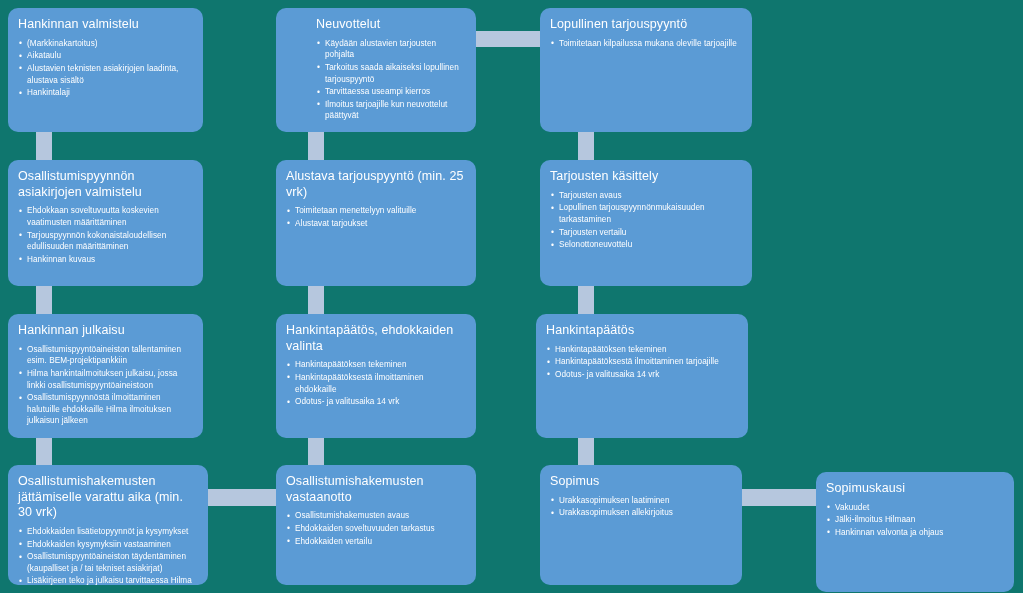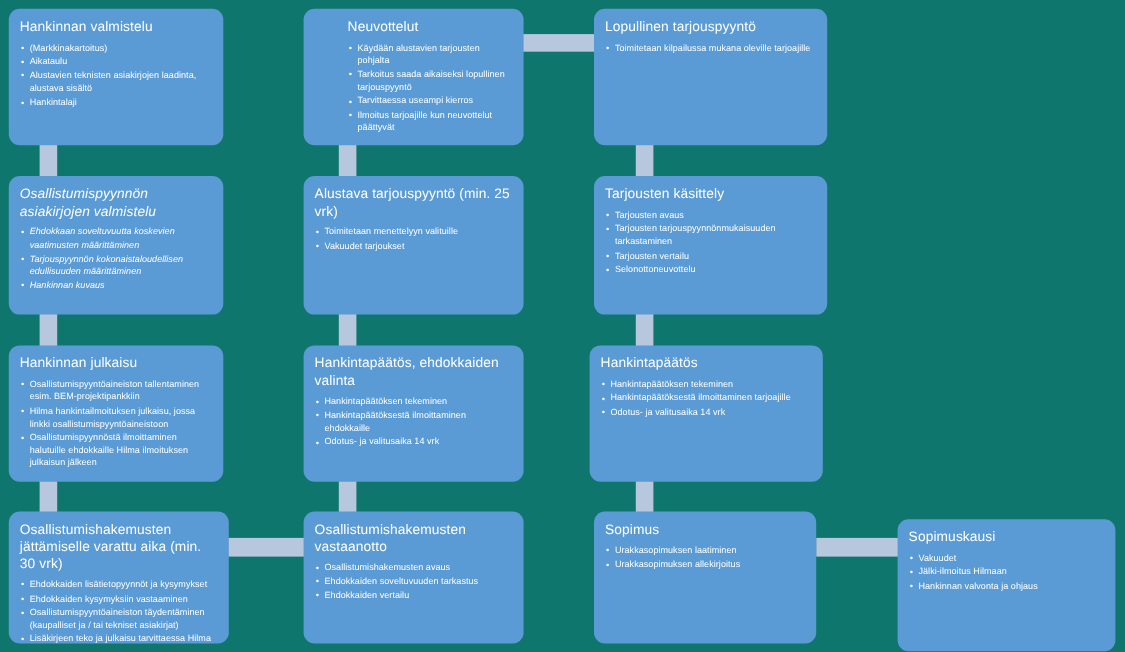--- a/index.html
+++ b/index.html
@@ -111,42 +111,42 @@
     </ul>
   </div>
 
   <div class="node" style="left:540px; top:8px; width:212px; height:124px;">
     <div class="node-title">Lopullinen tarjouspyyntö</div>
     <ul class="node-list">
       <li>Toimitetaan kilpailussa mukana oleville tarjoajille</li>
     </ul>
   </div>
 
-  <div class="node" style="left:8px; top:160px; width:195px; height:126px;font-style:italic;">
+  <div class="node" style="left:8px; top:160px; width:195px; height:126px;">
     <div class="node-title">Osallistumispyynnön asiakirjojen valmistelu</div>
     <ul class="node-list">
       <li>Ehdokkaan soveltuvuutta koskevien vaatimusten määrittäminen</li>
       <li>Tarjouspyynnön kokonaistaloudellisen edullisuuden määrittäminen</li>
       <li>Hankinnan kuvaus</li>
     </ul>
   </div>
 
   <div class="node" style="left:276px; top:160px; width:200px; height:126px;">
     <div class="node-title">Alustava tarjouspyyntö (min. 25 vrk)</div>
     <ul class="node-list">
       <li>Toimitetaan menettelyyn valituille</li>
-      <li>Vakuudet tarjoukset</li>
+      <li>Alustavat tarjoukset</li>
     </ul>
   </div>
 
   <div class="node" style="left:540px; top:160px; width:212px; height:126px;">
     <div class="node-title">Tarjousten käsittely</div>
     <ul class="node-list">
       <li>Tarjousten avaus</li>
-      <li>Tarjousten  tarjouspyynnönmukaisuuden tarkastaminen</li>
+      <li>Lopullinen  tarjouspyynnönmukaisuuden tarkastaminen</li>
       <li>Tarjousten vertailu</li>
       <li>Selonottoneuvottelu</li>
     </ul>
   </div>
 
   <div class="node" style="left:8px; top:314px; width:195px; height:124px;">
     <div class="node-title">Hankinnan julkaisu</div>
     <ul class="node-list">
       <li>Osallistumispyyntöaineiston tallentaminen esim. BEM-projektipankkiin</li>
       <li>Hilma hankintailmoituksen julkaisu, jossa linkki osallistumispyyntöaineistoon</li>

